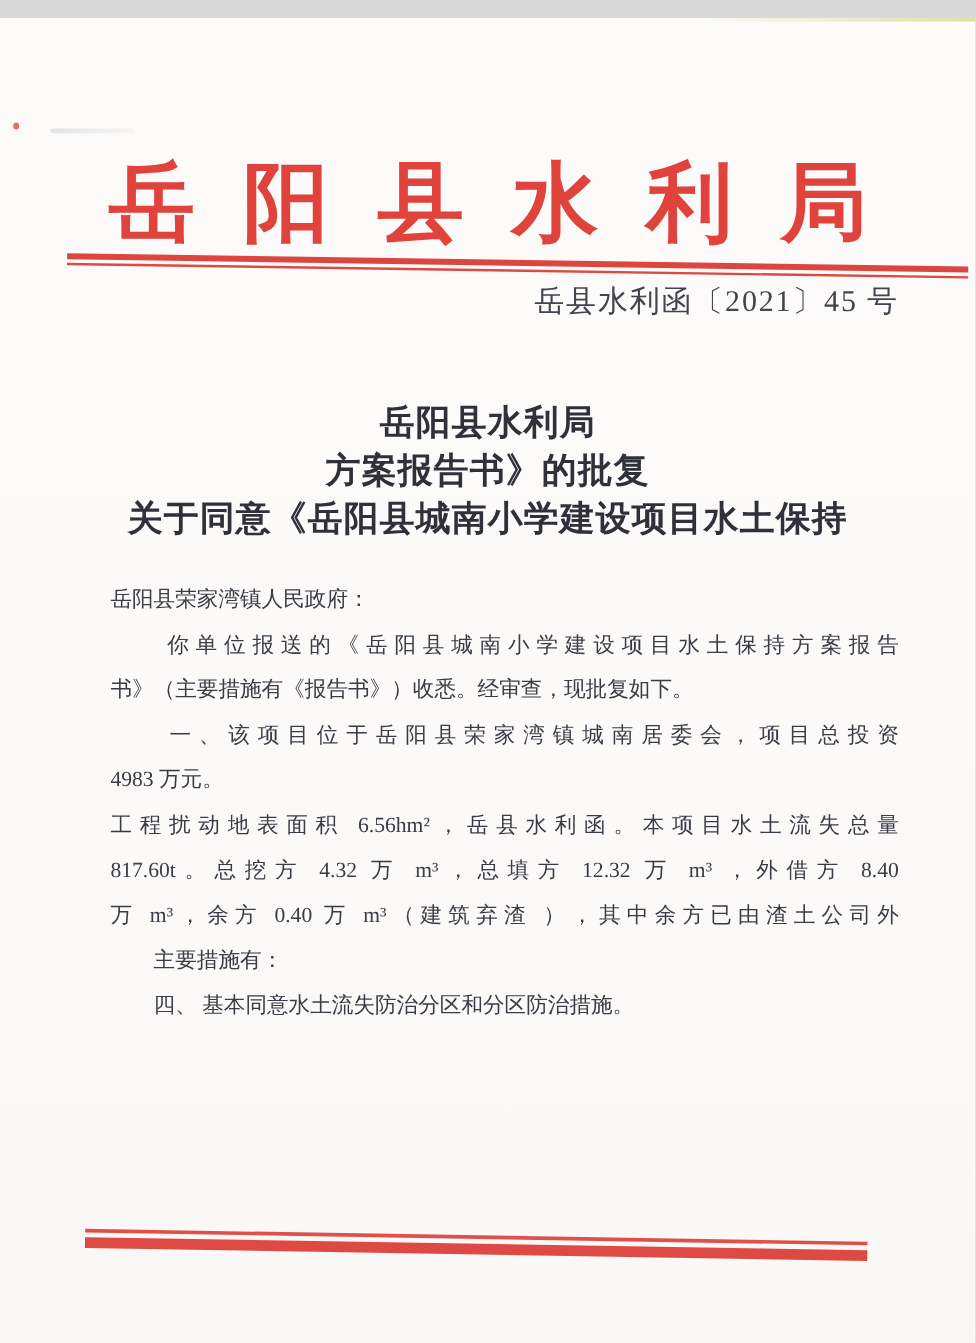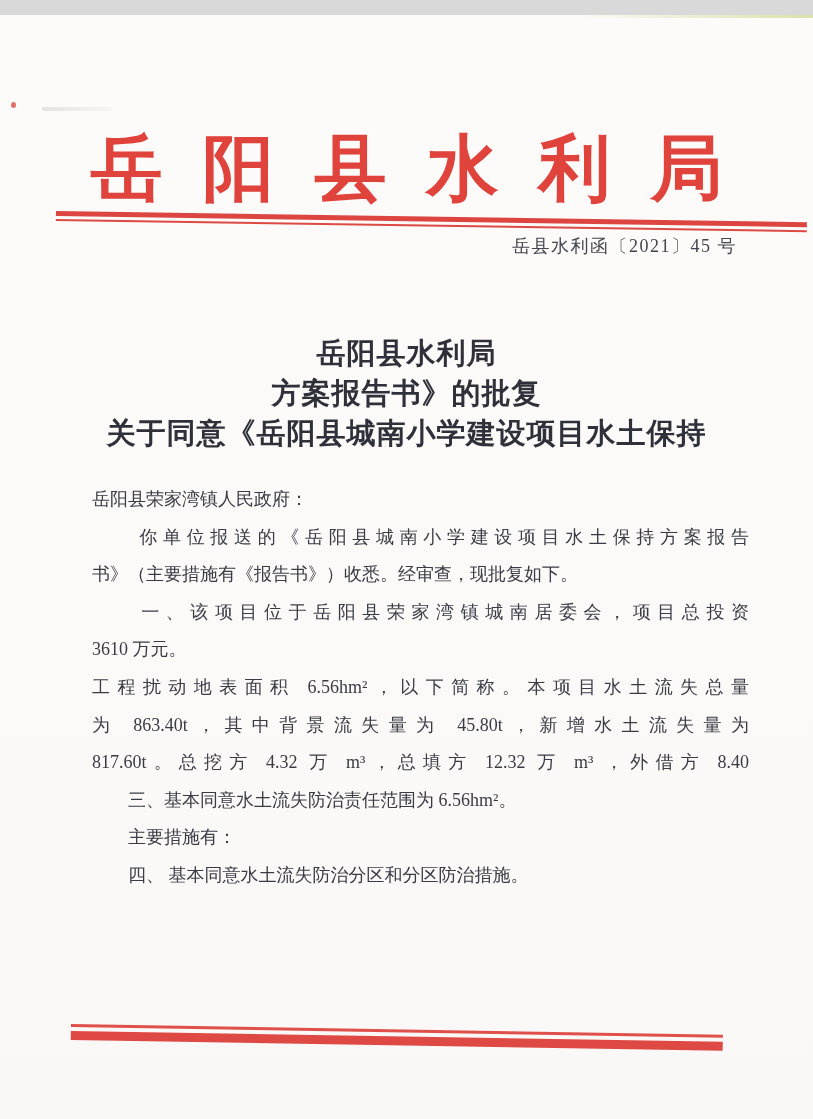--- a/index.html
+++ b/index.html
@@ -15,22 +15,22 @@
     text-align:center;font-weight:700;font-size:72px;line-height:84px;
     color:#e0423c;letter-spacing:40px;text-indent:40px;white-space:nowrap;
   }
   
   .rule{position:absolute;left:56px;top:196px;width:751px;transform:rotate(0.85deg);transform-origin:0 0;}
   .rule .thick{height:5px;background:#dc4540;}
   .rule .gap{height:3px;}
   .rule .thin{height:2px;background:#dd4943;}
   
   .docno{
-    position:absolute;top:219px;right:76px;
-    font-size:18px;letter-spacing:1.5px;color:#43444d;white-space:nowrap;
+    position:absolute;top:219px;right:64px;
+    font-size:25px;letter-spacing:1.5px;color:#43444d;white-space:nowrap;
   }
   
   .title{
     position:absolute;top:318px;left:0;width:100%;
     text-align:center;font-weight:700;color:#2f3039;
     font-size:29px;line-height:40px;letter-spacing:1px;
   }
   
   .letter{
     position:absolute;top:466px;left:92px;width:657px;
@@ -77,25 +77,24 @@
     <div>岳阳县水利局</div>
     <div>方案报告书》的批复</div>
     <div>关于同意《岳阳县城南小学建设项目水土保持</div>
   </div>
 
   <div class="letter">
     <div class="ln">岳阳县荣家湾镇人民政府：</div>
     <div class="jl">　　你单位报送的《岳阳县城南小学建设项目水土保持方案报告</div>
     <div class="ln">书》（主要措施有《报告书》）收悉。经审查，现批复如下。</div>
     <div class="jl">　　一、该项目位于岳阳县荣家湾镇城南居委会，项目总投资</div>
-    <div class="ln">3610 万元。</div>
-    <div class="jl">工程扰动地表面积 6.56hm²，以下简称。本项目水土流失总量</div>
-    <div class="jl">为 863.40t，其中背景流失量为 45.80t，新增水土流失量为</div>
+    <div class="ln">4983 万元。</div>
+    <div class="jl">工程扰动地表面积 6.56hm²，岳县水利函。本项目水土流失总量</div>
     <div class="jl">817.60t。总挖方 4.32 万 m³，总填方 12.32 万 m³ ，外借方 8.40</div>
-    <div class="ln">　　三、基本同意水土流失防治责任范围为 6.56hm²。</div>
+    <div class="jl">万 m³，余方 0.40 万 m³（建筑弃渣 ），其中余方已由渣土公司外</div>
     <div class="ln">　　主要措施有：</div>
     <div class="ln">　　四、 基本同意水土流失防治分区和分区防治措施。</div>
   </div>
 
   <div class="stripe">
     <div class="thin"></div>
     <div class="gap"></div>
     <div class="thick"></div>
   </div>
 

